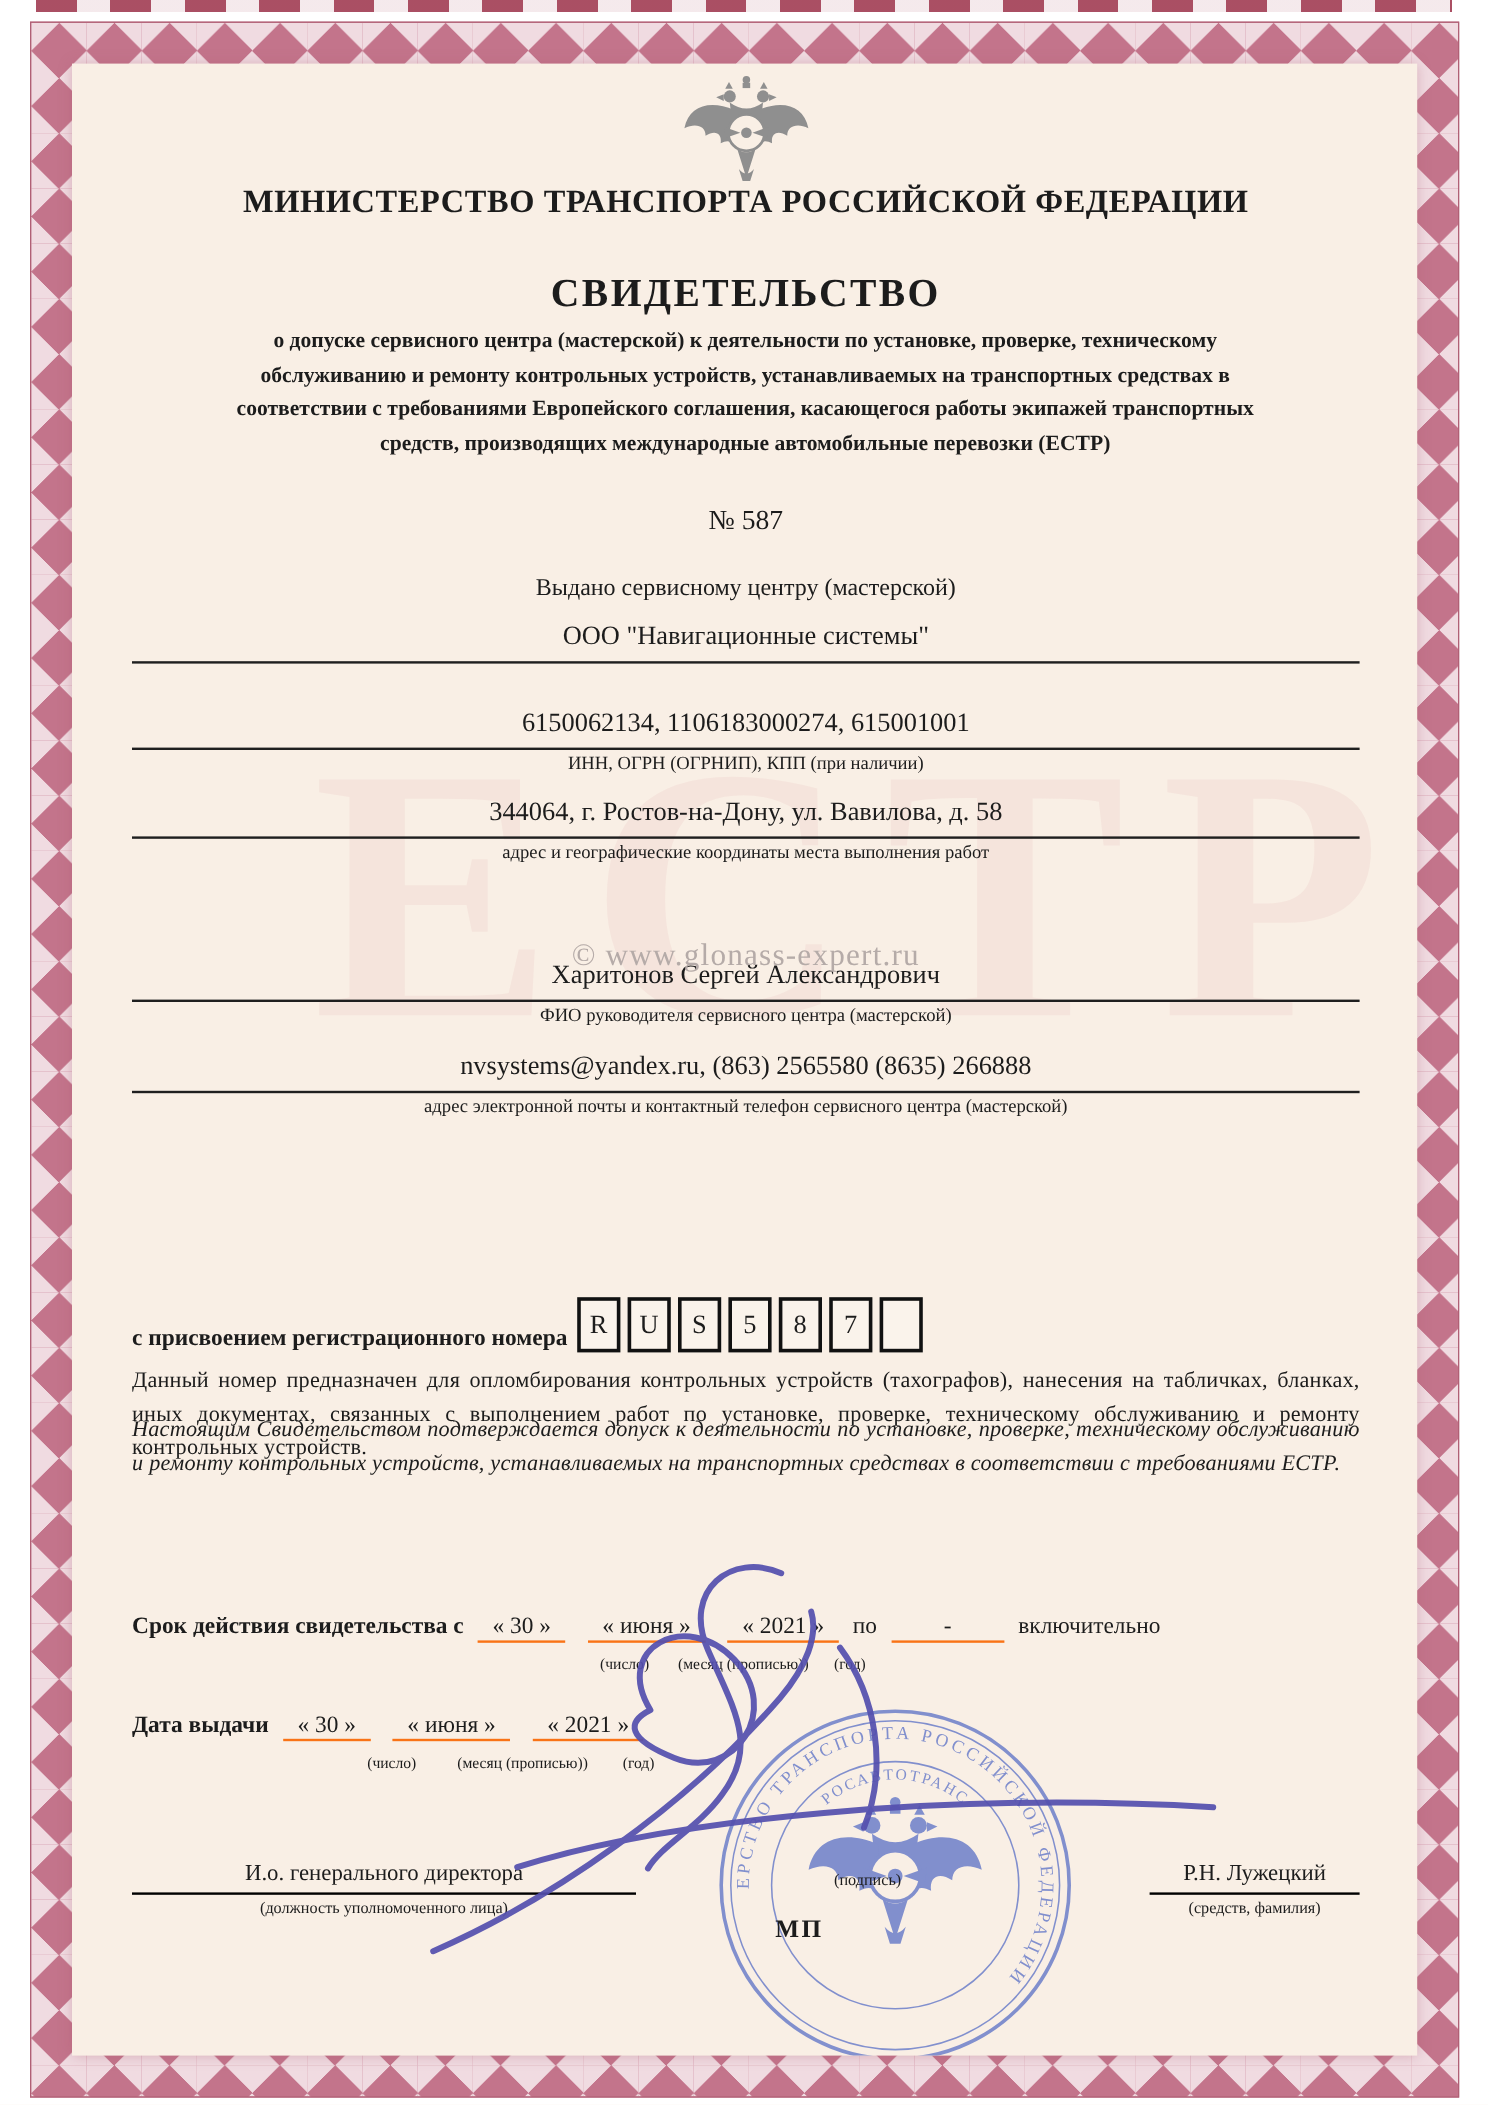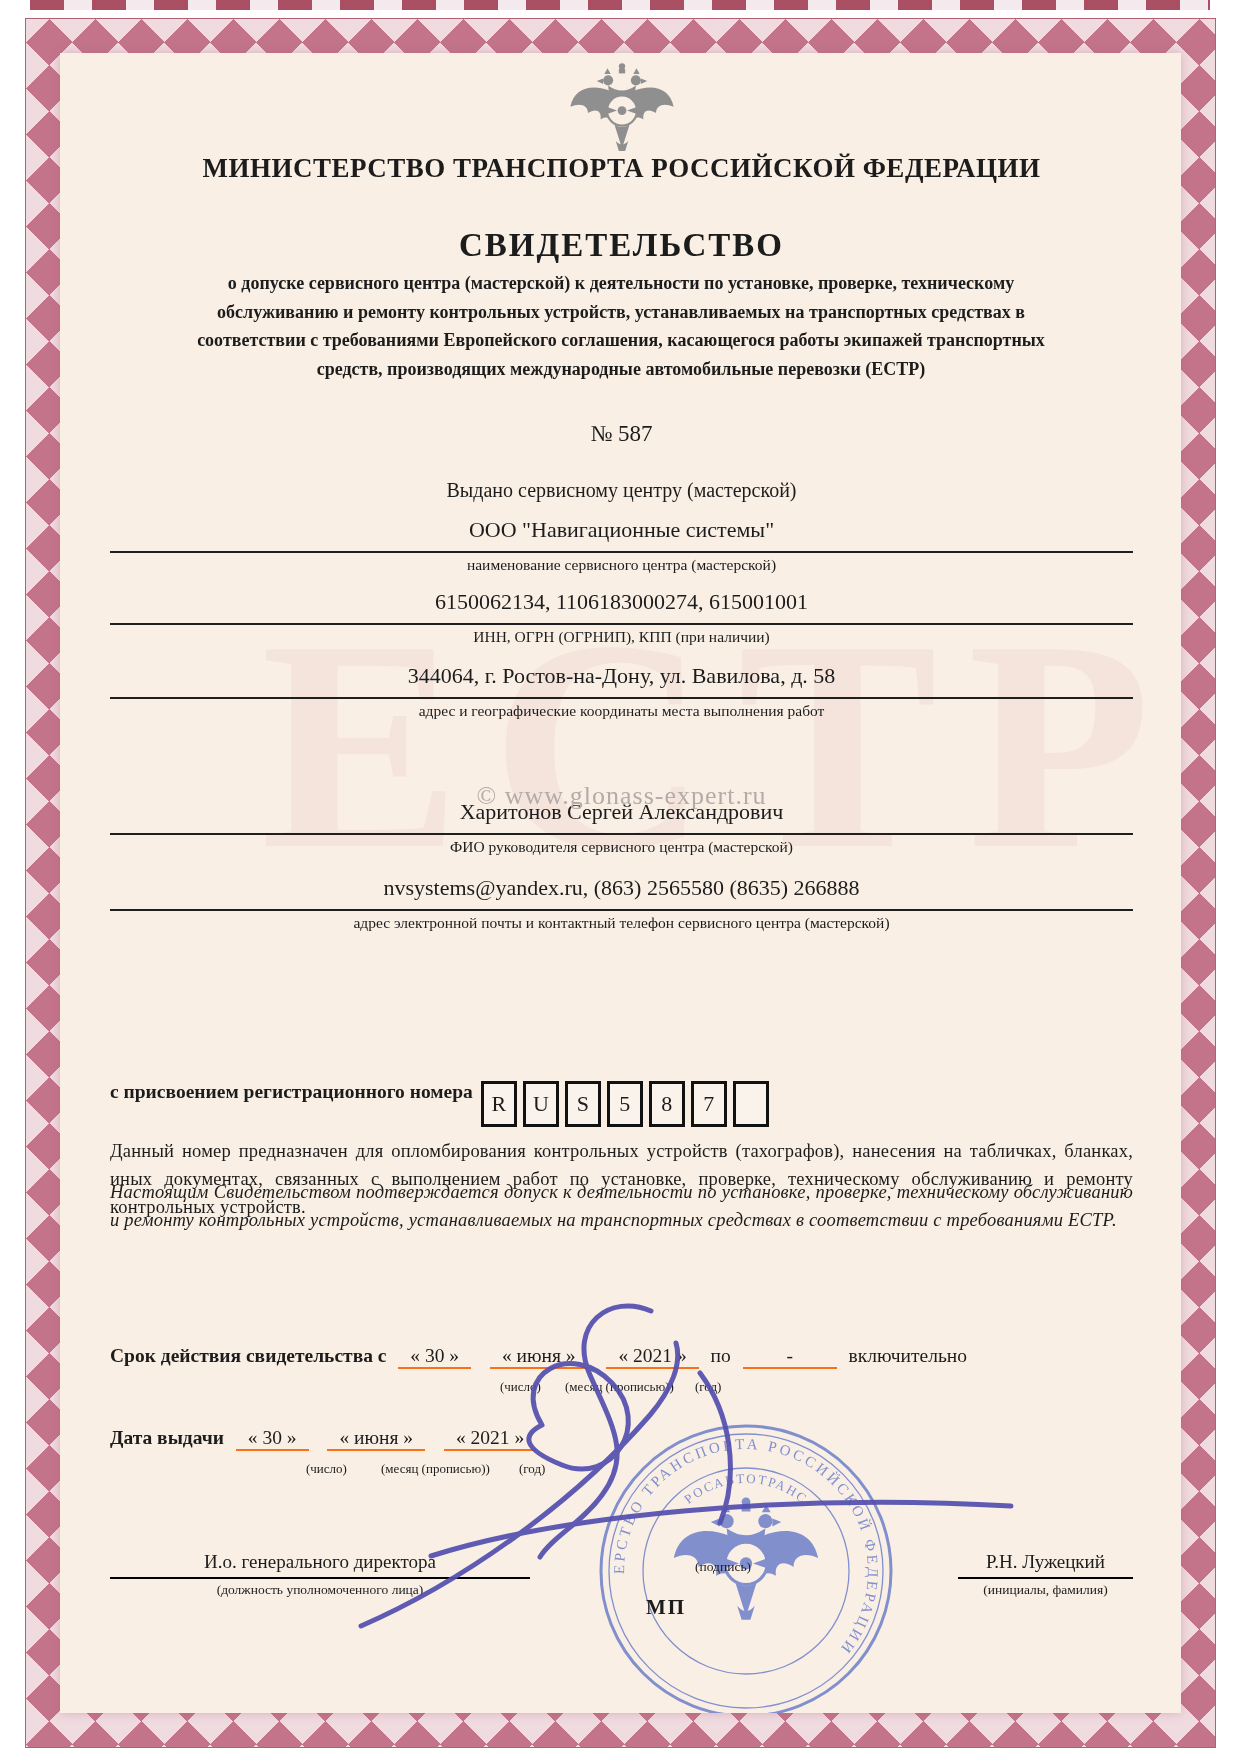--- a/index.html
+++ b/index.html
@@ -65,21 +65,21 @@
   .f-address { top:610px; }
   .f-address .value2 { margin-top:26px; }
   .f-head { top:746px; }
   .f-contacts { top:822px; }
 
   .site-watermark {
     top:728px; text-align:center; font-size:26px;
     color:#b5aba8; letter-spacing:1px; z-index:5;
   }
 
-  .reg-row { top:1028px; display:flex; align-items:flex-start; }
+  .reg-row { top:1028px; display:flex; align-items:flex-end; }
   .reg-label { font-size:19.5px; font-weight:bold; margin-right:8px; }
   .reg-box {
     display:inline-flex; align-items:center; justify-content:center;
     width:30px; height:40px; border:3px solid #111; margin-right:6px;
     font-size:22px; background:rgba(255,255,255,.25);
   }
 
   .body-par { font-size:18.5px; line-height:28px; text-align:justify; letter-spacing:.2px; }
   .par1 { top:1084px; }
   .par2 { top:1125px;font-style:italic; }
@@ -149,21 +149,20 @@
     </div>
 
     <div class="row ministry-title">МИНИСТЕРСТВО ТРАНСПОРТА РОССИЙСКОЙ ФЕДЕРАЦИИ</div>
     <div class="row cert-title">СВИДЕТЕЛЬСТВО</div>
     <div class="row cert-subtitle">о допуске сервисного центра (мастерской) к деятельности по установке, проверке, техническому обслуживанию и ремонту контрольных устройств, устанавливаемых на транспортных средствах в соответствии с требованиями Европейского соглашения, касающегося работы экипажей транспортных средств, производящих международные автомобильные перевозки (ЕСТР)</div>
     <div class="row cert-number">№ 587</div>
     <div class="row issued-to">Выдано сервисному центру (мастерской)</div>
 
     <div class="row field f-name">
       <div class="value">ООО "Навигационные системы"</div>
-      <div class="flabel">наименование сервисного центра (мастерской)</div>
     </div>
 
     <div class="row field f-codes">
       <div class="value">6150062134, 1106183000274, 615001001</div>
       <div class="flabel">ИНН, ОГРН (ОГРНИП), КПП (при наличии)</div>
     </div>
 
     <div class="row field f-address">
       <div class="value">344064, г. Ростов-на-Дону, ул. Вавилова, д. 58</div>
       <div class="flabel">адрес и географические координаты места выполнения работ</div>
@@ -225,21 +224,21 @@
     <div class="sig-block sig-left" style="position:absolute;">
       <div class="sig-value">И.о. генерального директора</div>
       <div class="sig-label">(должность уполномоченного лица)</div>
     </div>
 
     <div class="podpis-label">(подпись)</div>
     <div class="mp-mark">МП</div>
 
     <div class="sig-block sig-right" style="position:absolute;">
       <div class="sig-value">Р.Н. Лужецкий</div>
-      <div class="sig-label">(инициалы, фамилия)</div>
+      <div class="sig-label">(средств, фамилия)</div>
     </div>
 
     <svg class="stamp-svg" width="300" height="300" viewBox="0 0 300 300">
       <circle cx="150" cy="150" r="145" fill="none" stroke="#6478c8" stroke-width="3"></circle>
       <circle cx="150" cy="150" r="137" fill="none" stroke="#6478c8" stroke-width="1.3"></circle>
       <circle cx="150" cy="150" r="103" fill="none" stroke="#6478c8" stroke-width="1.3"></circle>
       <path id="stamp-outer-arc" d="M 28,150 A 122,122 0 1 1 272,150 A 122,122 0 1 1 28,150" fill="none"></path>
       <path id="stamp-inner-arc" d="M 62,150 A 88,88 0 1 1 238,150 A 88,88 0 1 1 62,150" fill="none"></path>
       <text font-size="15" letter-spacing="3" fill="#6478c8" font-family="Liberation Serif, serif">
         <textPath href="#stamp-outer-arc" startOffset="25%" text-anchor="middle">МИНИСТЕРСТВО ТРАНСПОРТА РОССИЙСКОЙ ФЕДЕРАЦИИ</textPath>

